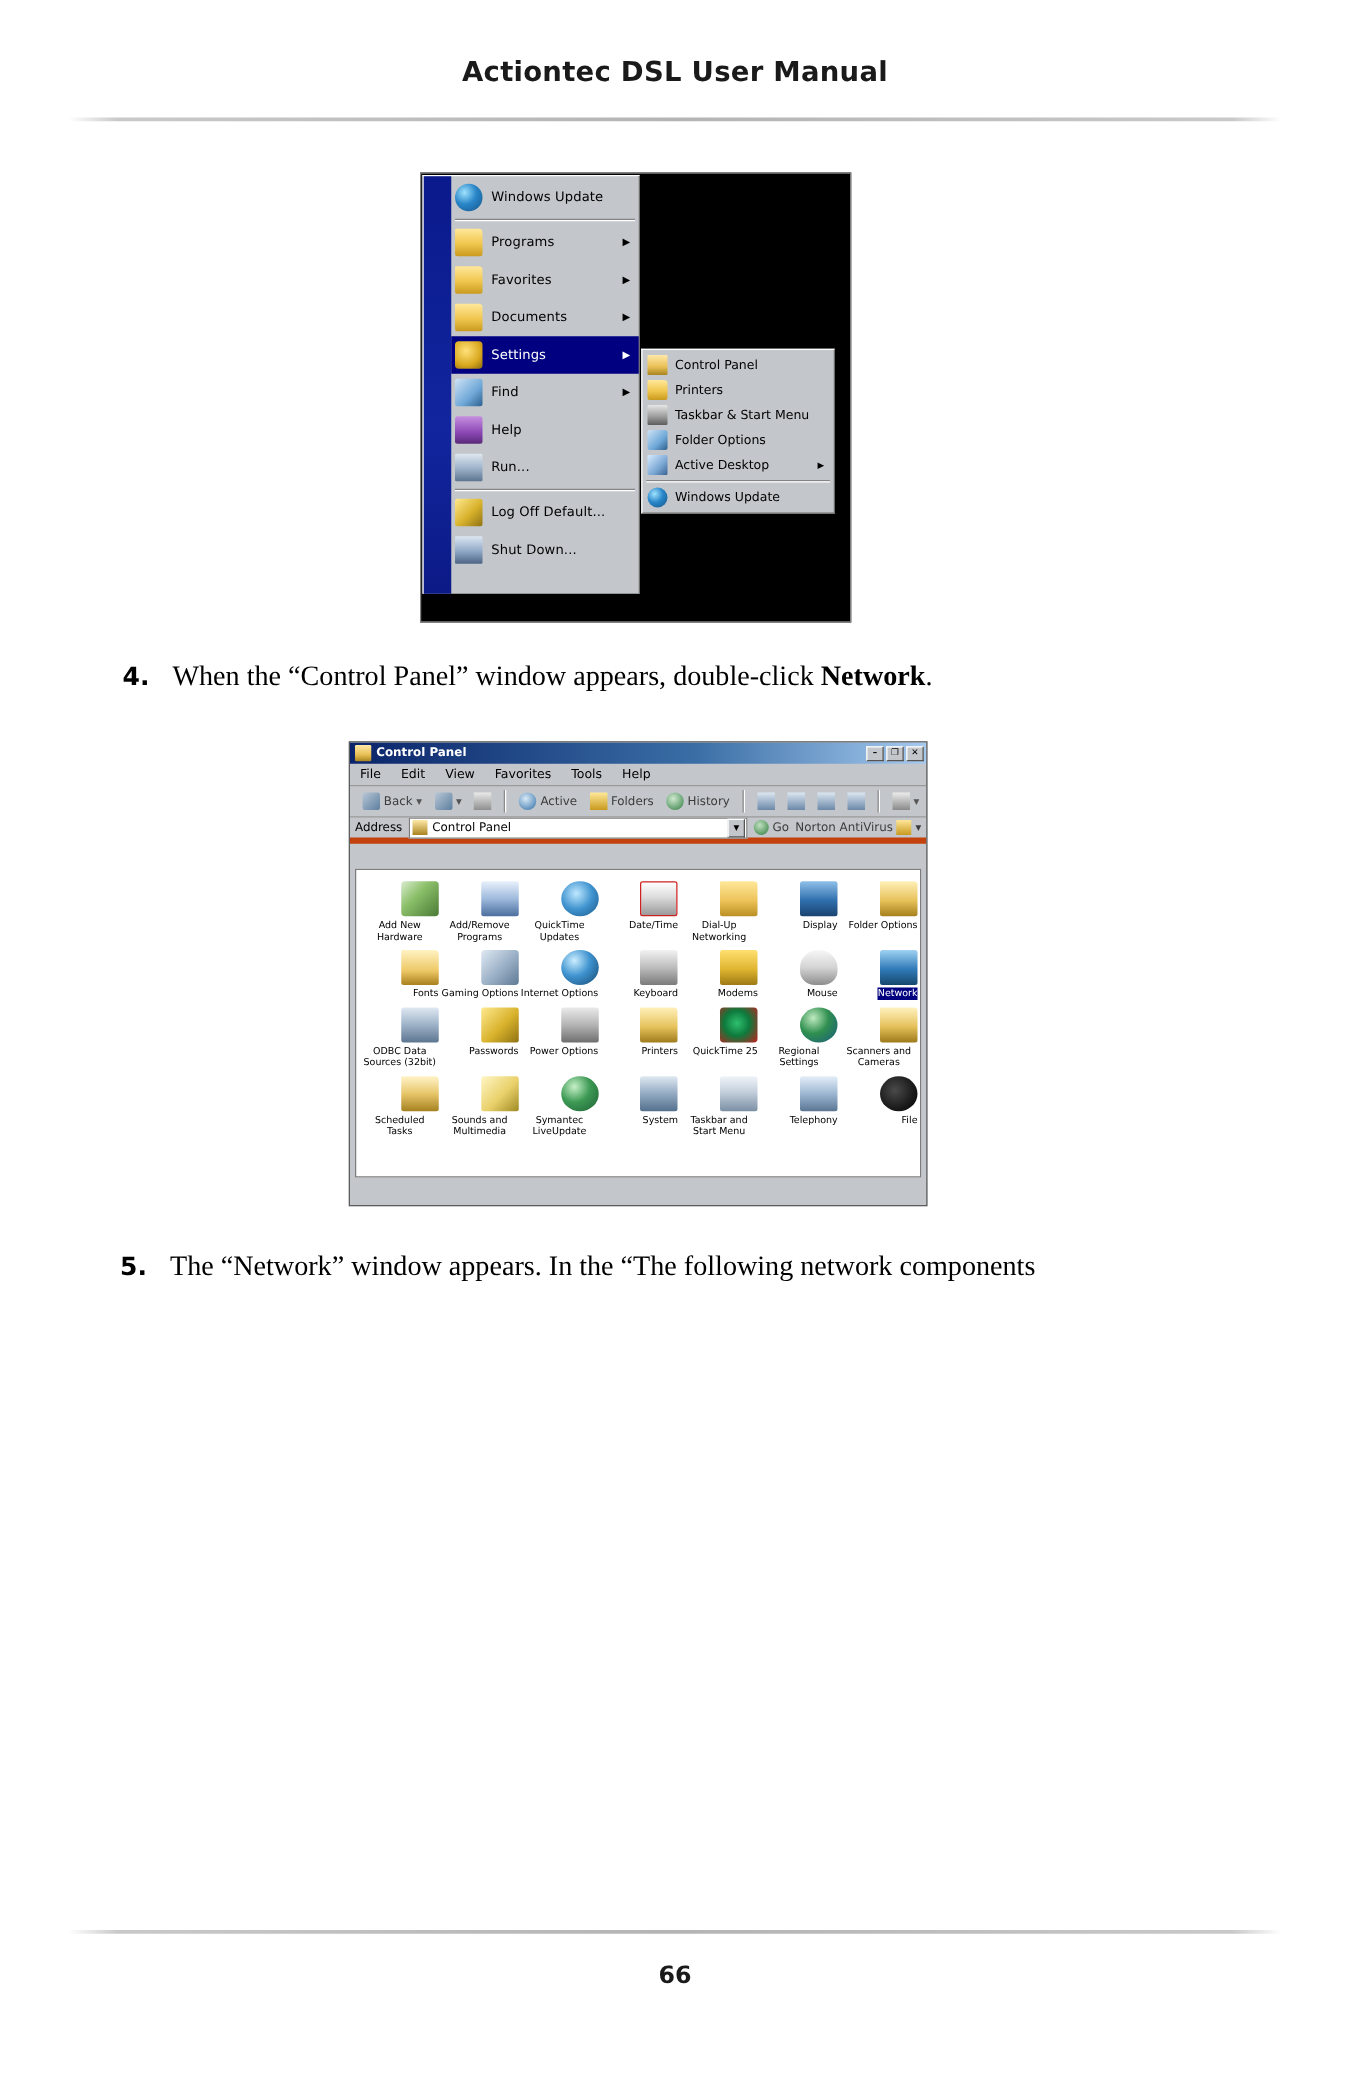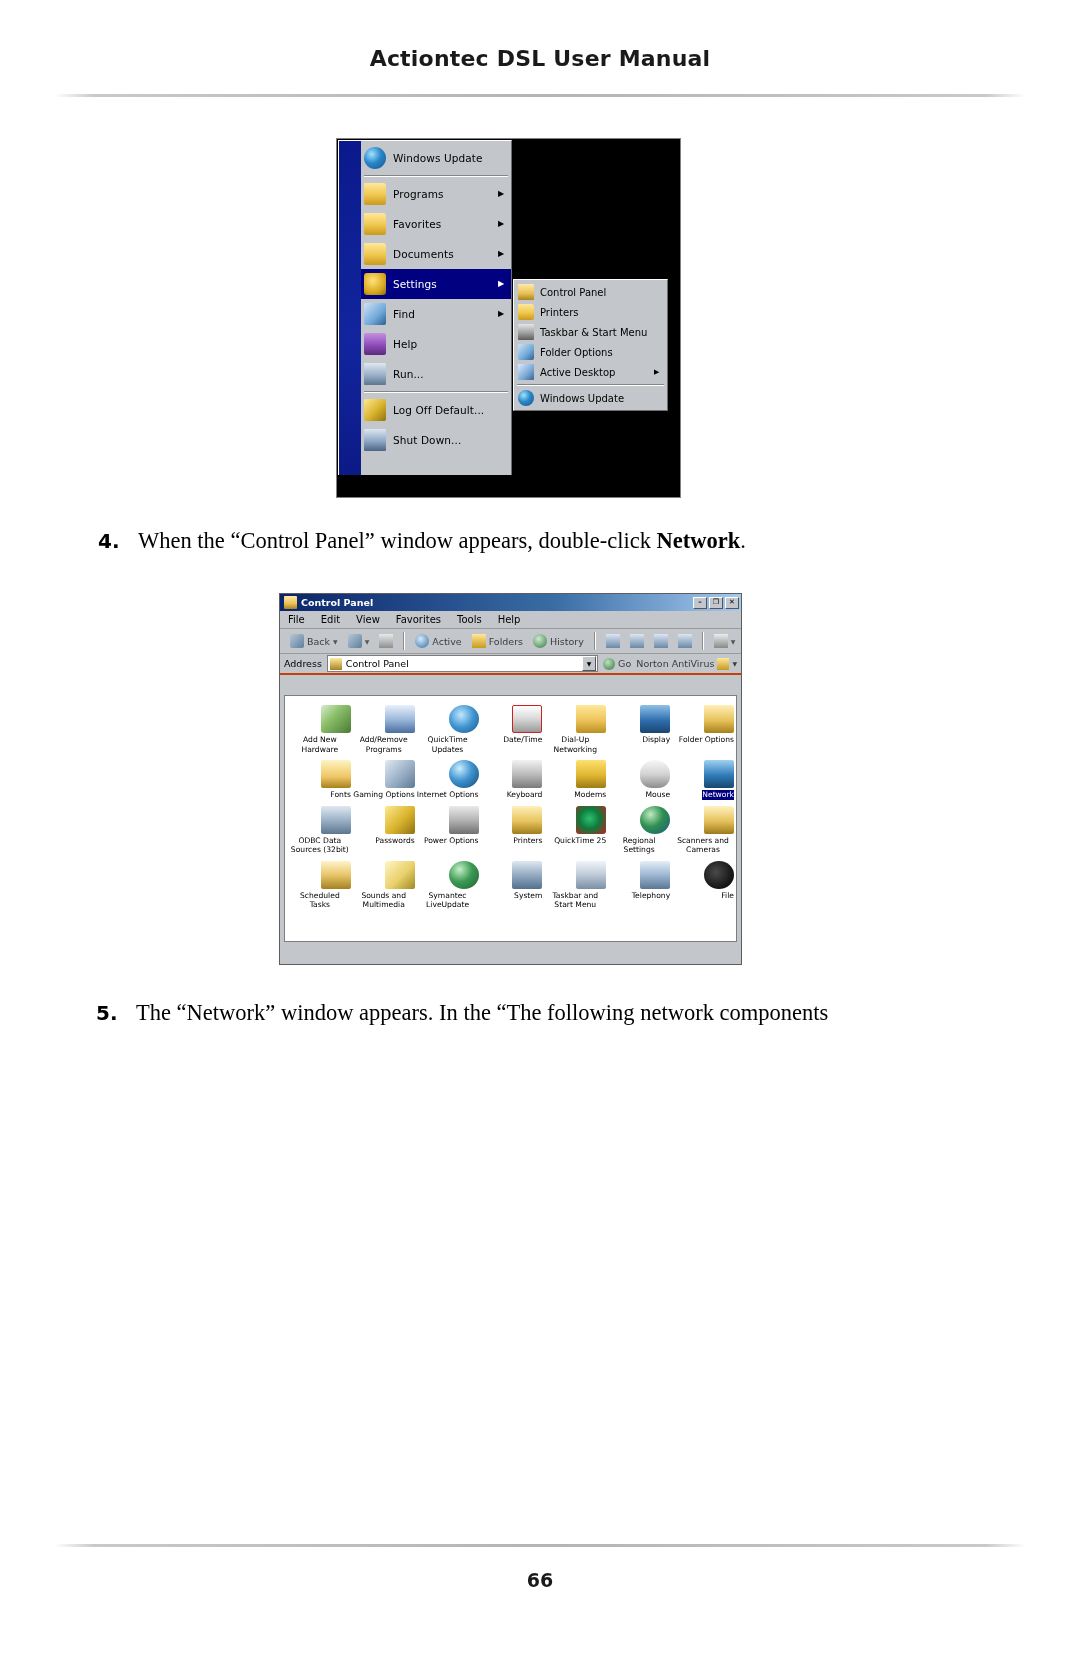--- a/index.html
+++ b/index.html
@@ -258,21 +258,21 @@
   .g-history { background:radial-gradient(circle at 40% 35%,#cfe9cf,#2f7a3f); border-radius:50%;}
   .g-up { background:linear-gradient(to bottom,#e9e9e9,#8f8f8f); }
   .g-misc { background:linear-gradient(to bottom,#dbe6f1,#6b88a8); }
   .g-views { background:linear-gradient(to bottom,#ececec,#8a8a8a); }
 
   .cp-addrbar {
     height:21px;
     display:flex; align-items:center;
     padding:0 4px;
     font-size:9.5px;
-    border-bottom:2px solid #c2410c;
+    border-bottom:5px solid #c2410c;
     gap:5px;
   }
   .addr-label { color:#000; }
   .addr-input {
     flex:1 1 auto;
     height:17px;
     background:#fff;
     border:1px solid #7d7d7d;
     display:flex; align-items:center;
     padding-left:2px;

